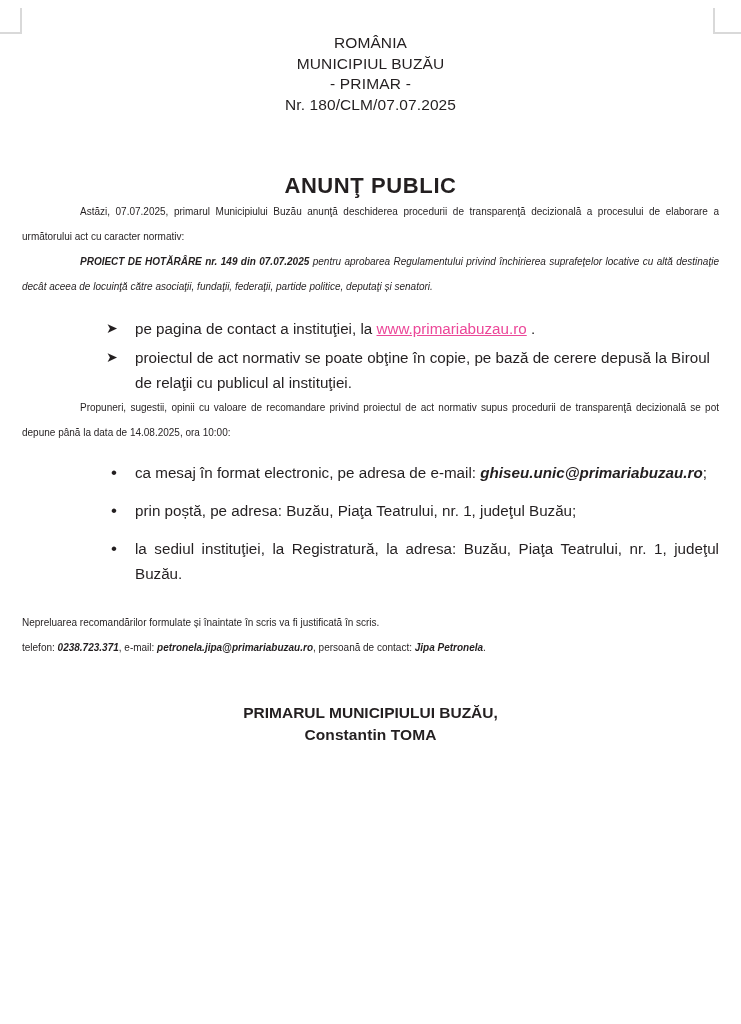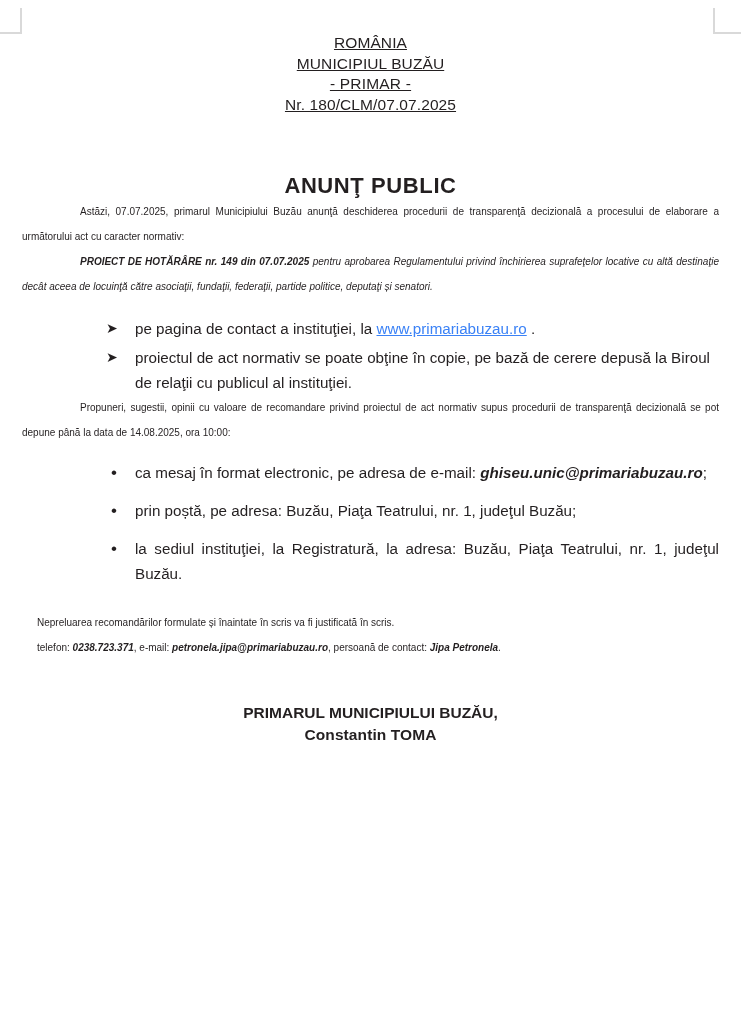--- a/index.html
+++ b/index.html
@@ -49,21 +49,21 @@
   }
 
   
   .header {
     text-align: center;
     margin-top: 33px;
     font-size: 15.5px;
     line-height: 20.5px;
     letter-spacing: 0.1px;
   }
-  .header div { white-space: nowrap; text-decoration: underline; }
+  .header div { white-space: nowrap; }
   .header .primar { letter-spacing: 0.2px; }
 
   
   .doc-title {
     text-align: center;
     font-size: 22px;
     font-weight: bold;
     letter-spacing: 0.6px;
     margin-top: 58px;
   }
@@ -126,28 +126,27 @@
     left: 89px;
     top: 0px;
     font-size: 17px;
     line-height: 25px;
   }
   ul.disc-list > li:last-child { margin-bottom: 0; }
 
   .bi { font-weight: bold; font-style: italic; }
 
   a.weblink {
-    color: #3b82f6;
+    color: #ec4899;
     text-decoration: underline;
   }
 
   
   .closing {
     margin-top: 24px;
-    margin-left: 15px;
   }
   .closing p.para { text-indent: 0; }
   .closing .line-center-ish { text-indent: 58px; }
 
   
   .signature {
     text-align: center;
     margin-top: 42px;
     font-size: 15.5px;
     line-height: 22px;

